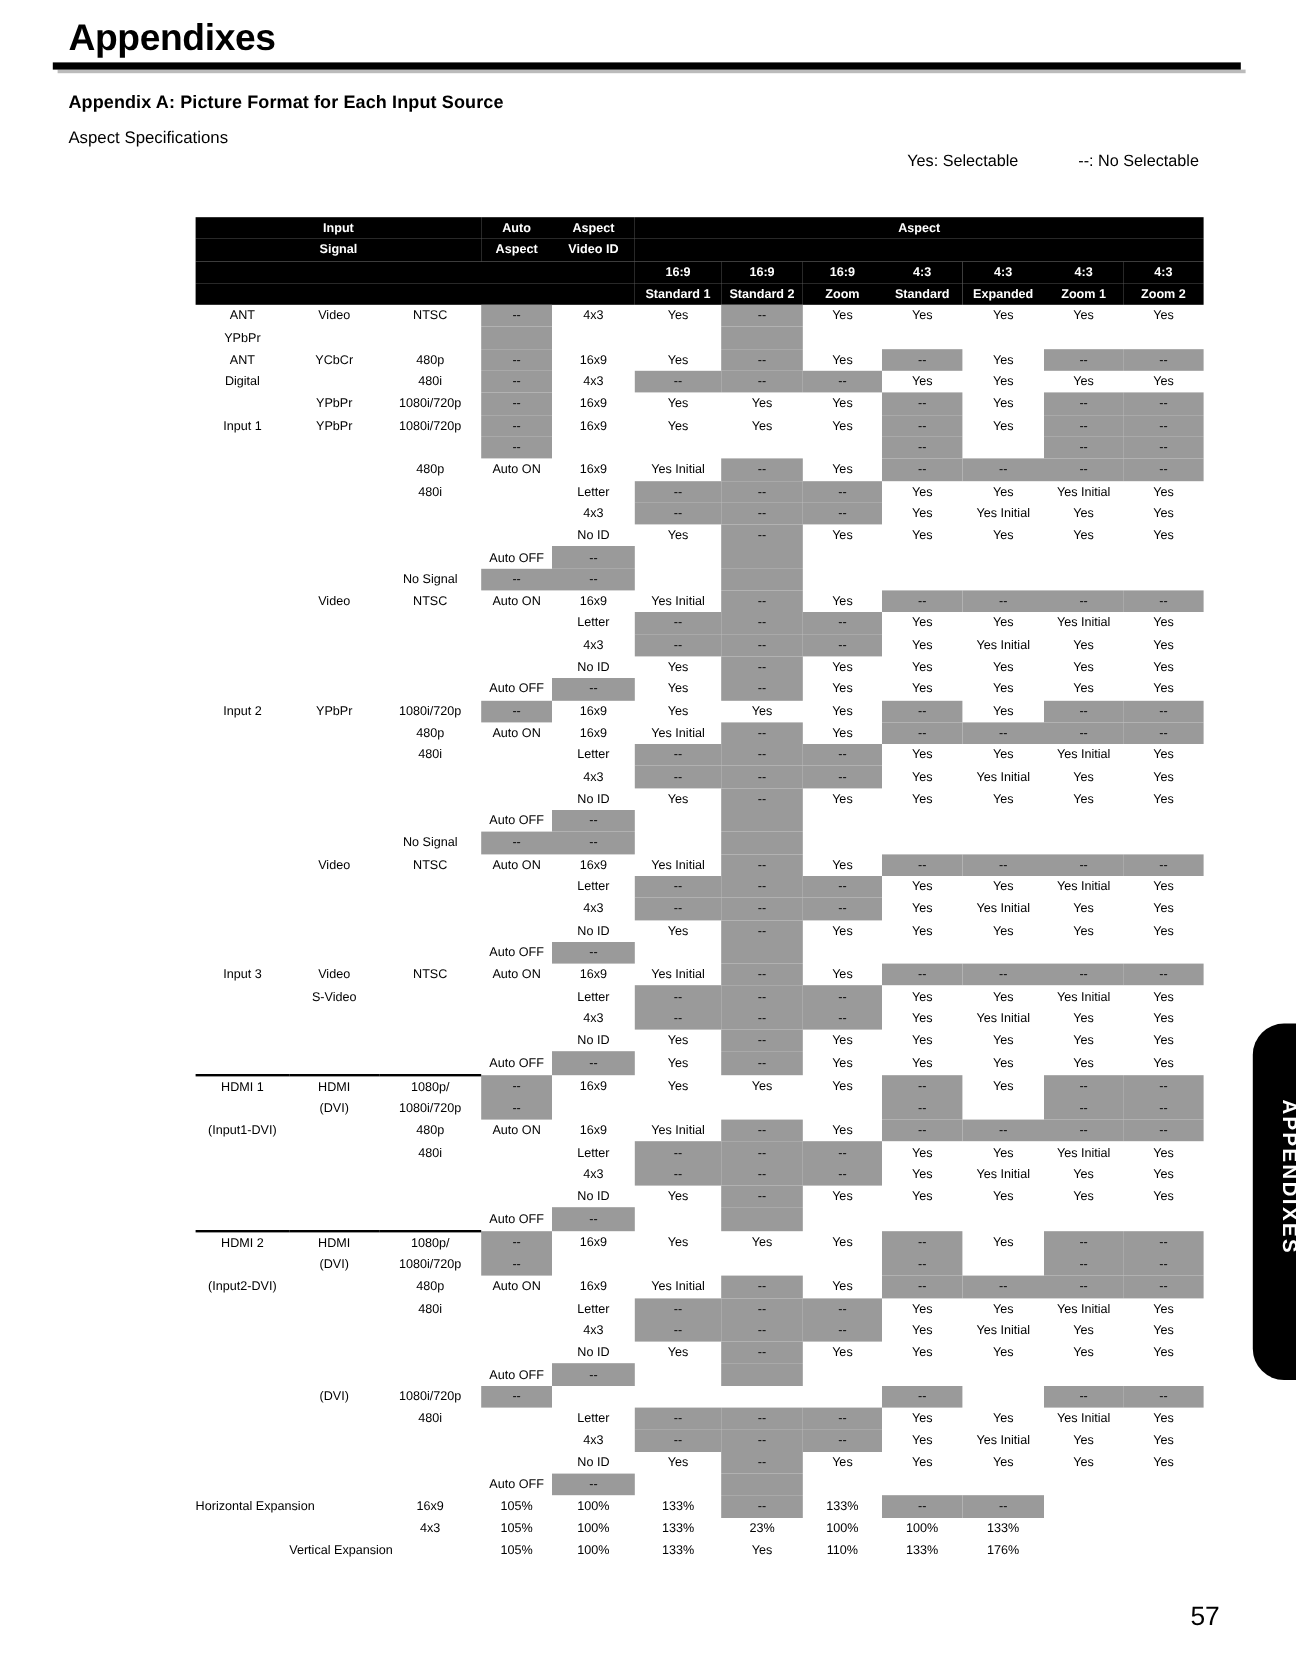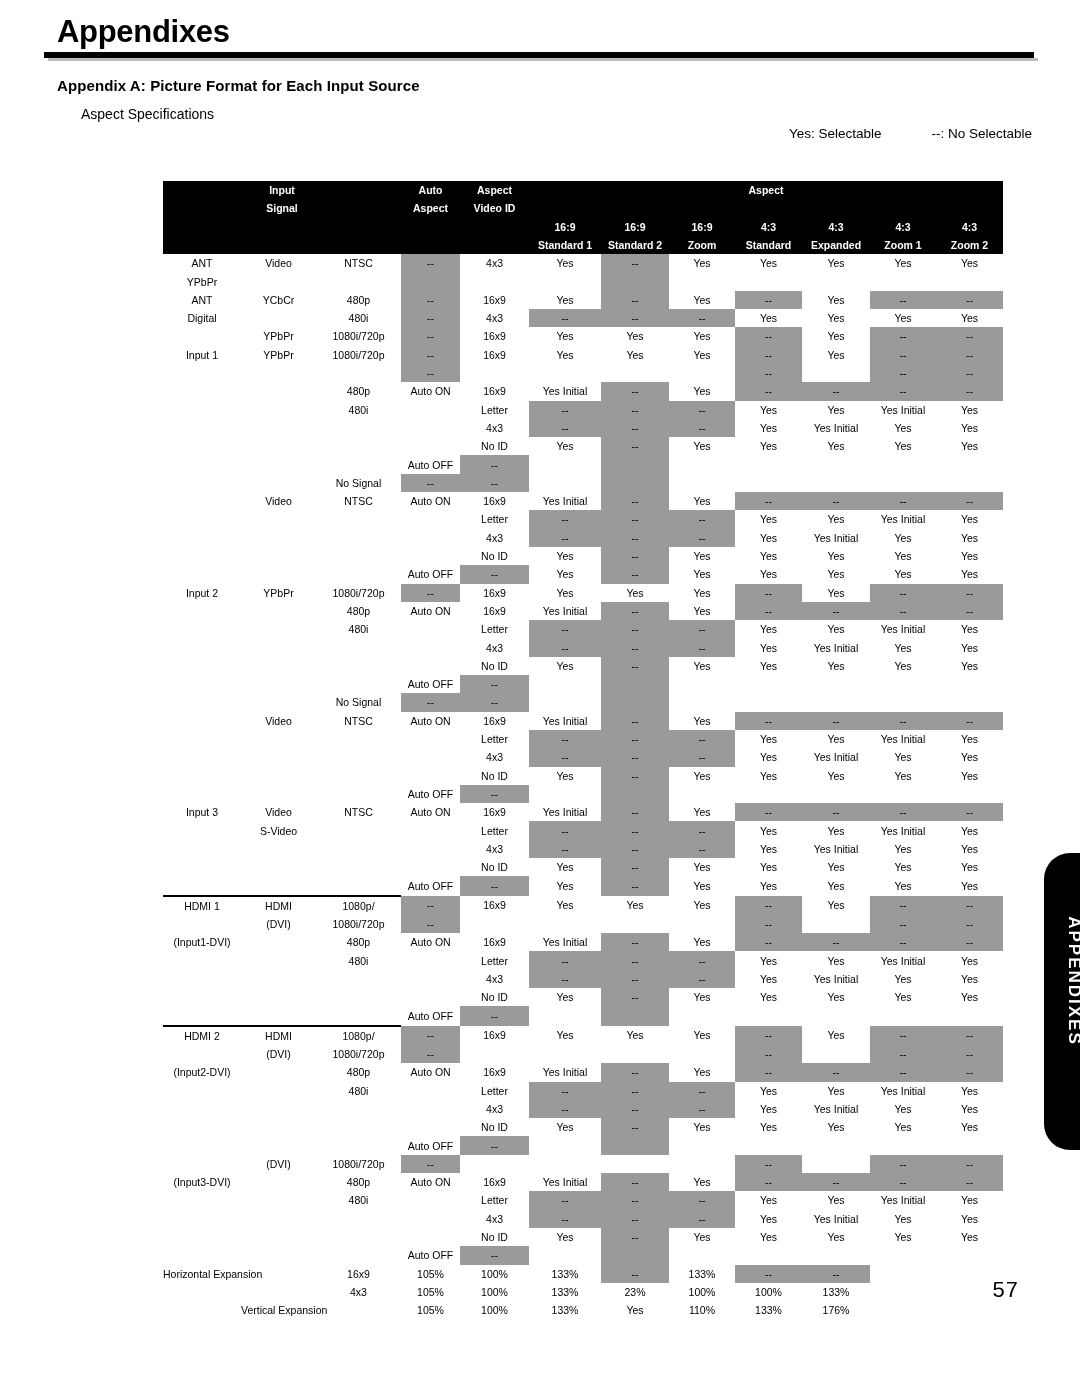--- a/index.html
+++ b/index.html
@@ -22,47 +22,45 @@
   #title-rule-shadow{
     position:absolute;left:48px;top:58px;width:990px;height:3px;background:#bbbbbb;
   }
   #appendix-heading{
     position:absolute;left:57px;top:77px;
     font-size:15px;font-weight:bold;letter-spacing:0.1px;
   }
   #aspect-spec{
     position:absolute;left:57px;top:106px;
     font-size:14px;
-    margin-left:24px;
   }
   #legend{
-    position:absolute;left:789px;top:126px;
+    position:absolute;left:756px;top:126px;
     font-size:13.5px;white-space:nowrap;
   }
   #legend .gap{display:inline-block;width:50px;}
 
   
   #side-tab{
     position:absolute;left:1044px;top:853px;width:60px;height:297px;
     background:#000;border-radius:26px 0 0 26px;
     overflow:hidden;
   }
   #side-tab span{
     display:block;
     position:absolute;left:-120px;top:118px;width:300px;
     text-align:center;
     color:#fff;font-size:17px;font-weight:bold;letter-spacing:2px;
     transform:rotate(90deg);
   }
 
   
   #page-number{
-    position:absolute;left:992px;top:1279px;
+    position:absolute;left:992px;top:1334px;
     font-size:22px;
-    font-family:Liberation Mono, monospace;
   }
 
   
   #aspect-table{
     position:absolute;left:117px;top:181px;width:840px;
     border-collapse:collapse;
     font-size:10.5px;
     table-layout:fixed;
     margin-left:46px;
   }
@@ -835,34 +833,20 @@
           <td class="cell"></td>
           <td class="cell"></td>
           <td class="cell"></td>
           <td class="cell"></td>
           <td class="cell gray">--</td>
           <td class="cell"></td>
           <td class="cell gray">--</td>
           <td class="cell gray">--</td>
         </tr>
         <tr>
-          <td class="cell">(Input3-DVI)</td>
-          <td class="cell"></td>
-          <td class="cell">480p</td>
-          <td class="cell">Auto ON</td>
-          <td class="cell">16x9</td>
-          <td class="cell">Yes Initial</td>
-          <td class="cell gray">--</td>
-          <td class="cell">Yes</td>
-          <td class="cell gray">--</td>
-          <td class="cell gray">--</td>
-          <td class="cell gray">--</td>
-          <td class="cell gray">--</td>
-        </tr>
-        <tr>
           <td class="cell"></td>
           <td class="cell"></td>
           <td class="cell">480i</td>
           <td class="cell"></td>
           <td class="cell">Letter</td>
           <td class="cell gray">--</td>
           <td class="cell gray">--</td>
           <td class="cell gray">--</td>
           <td class="cell">Yes</td>
           <td class="cell">Yes</td>

